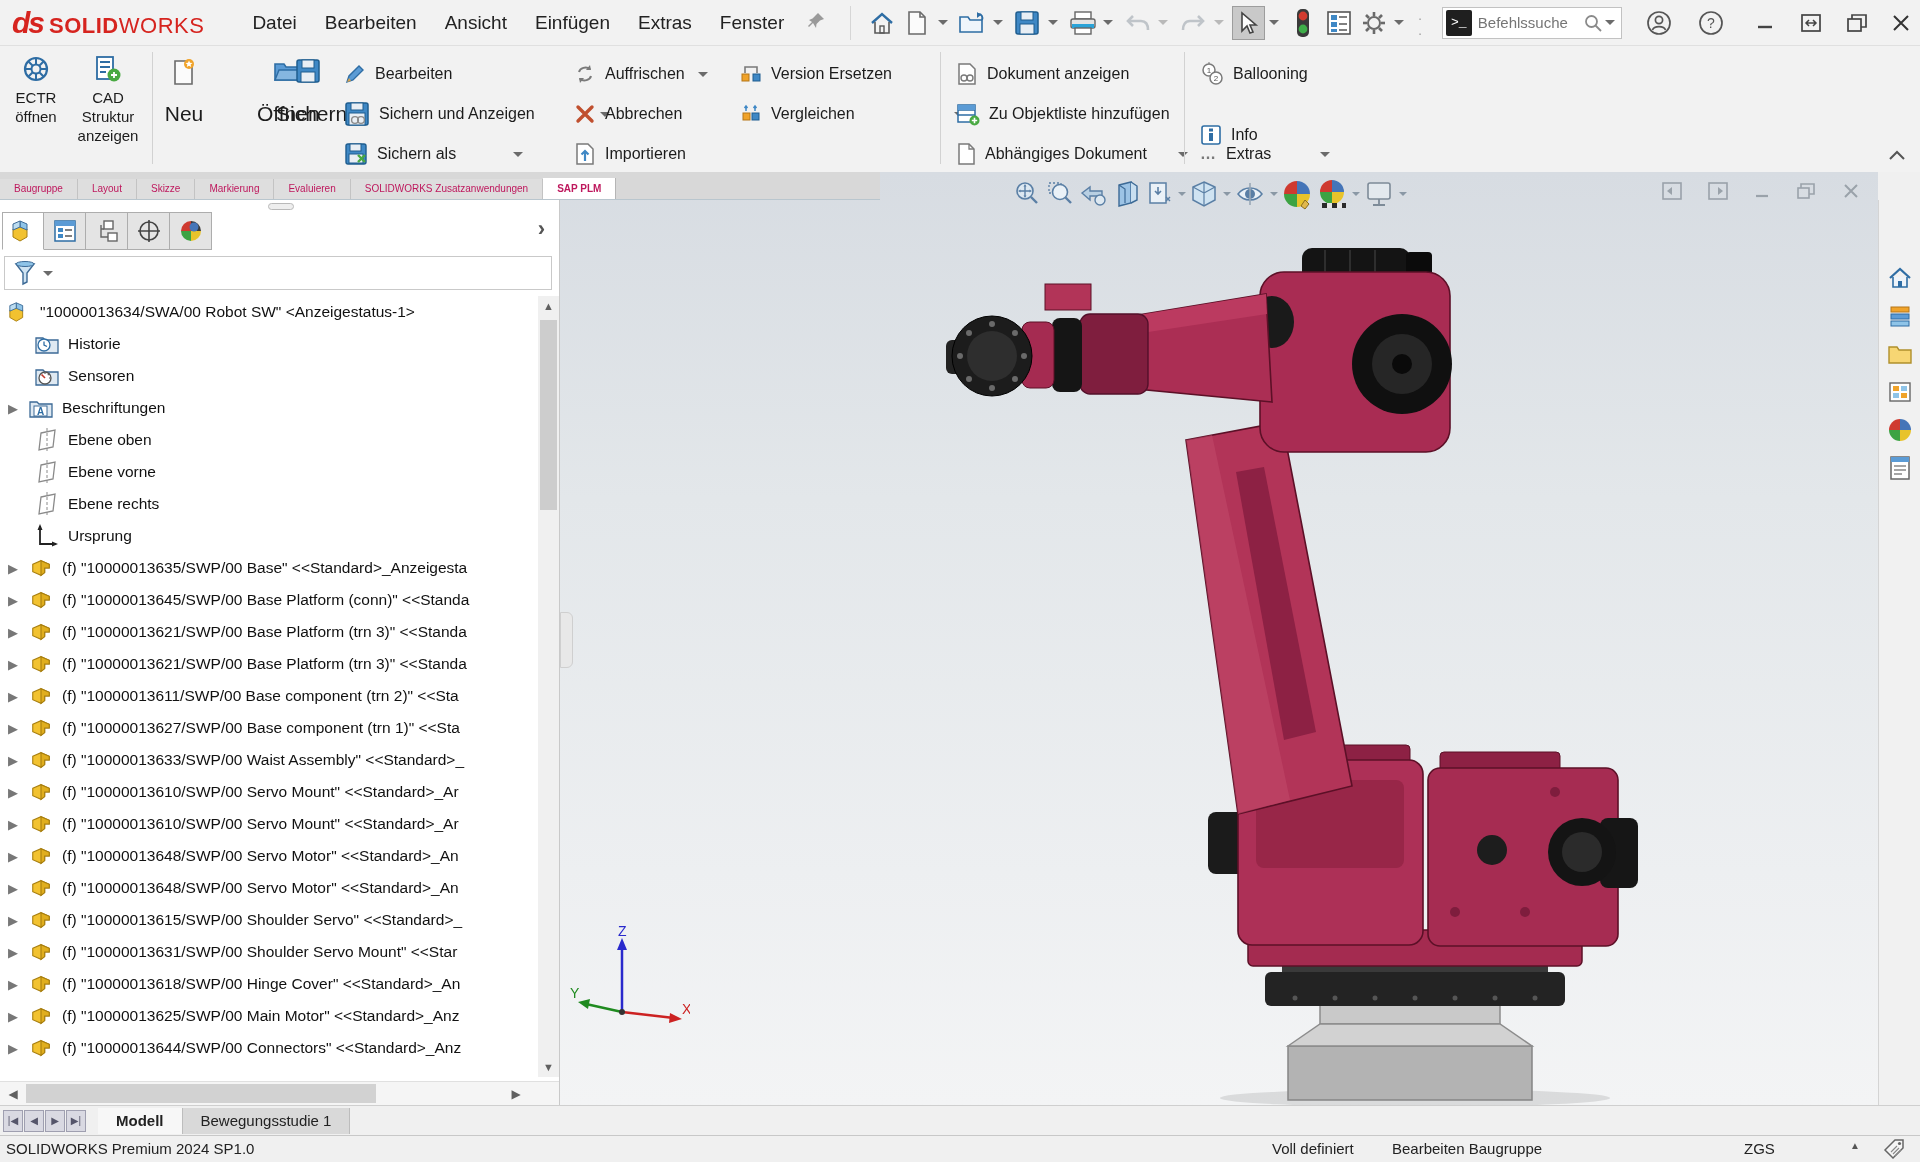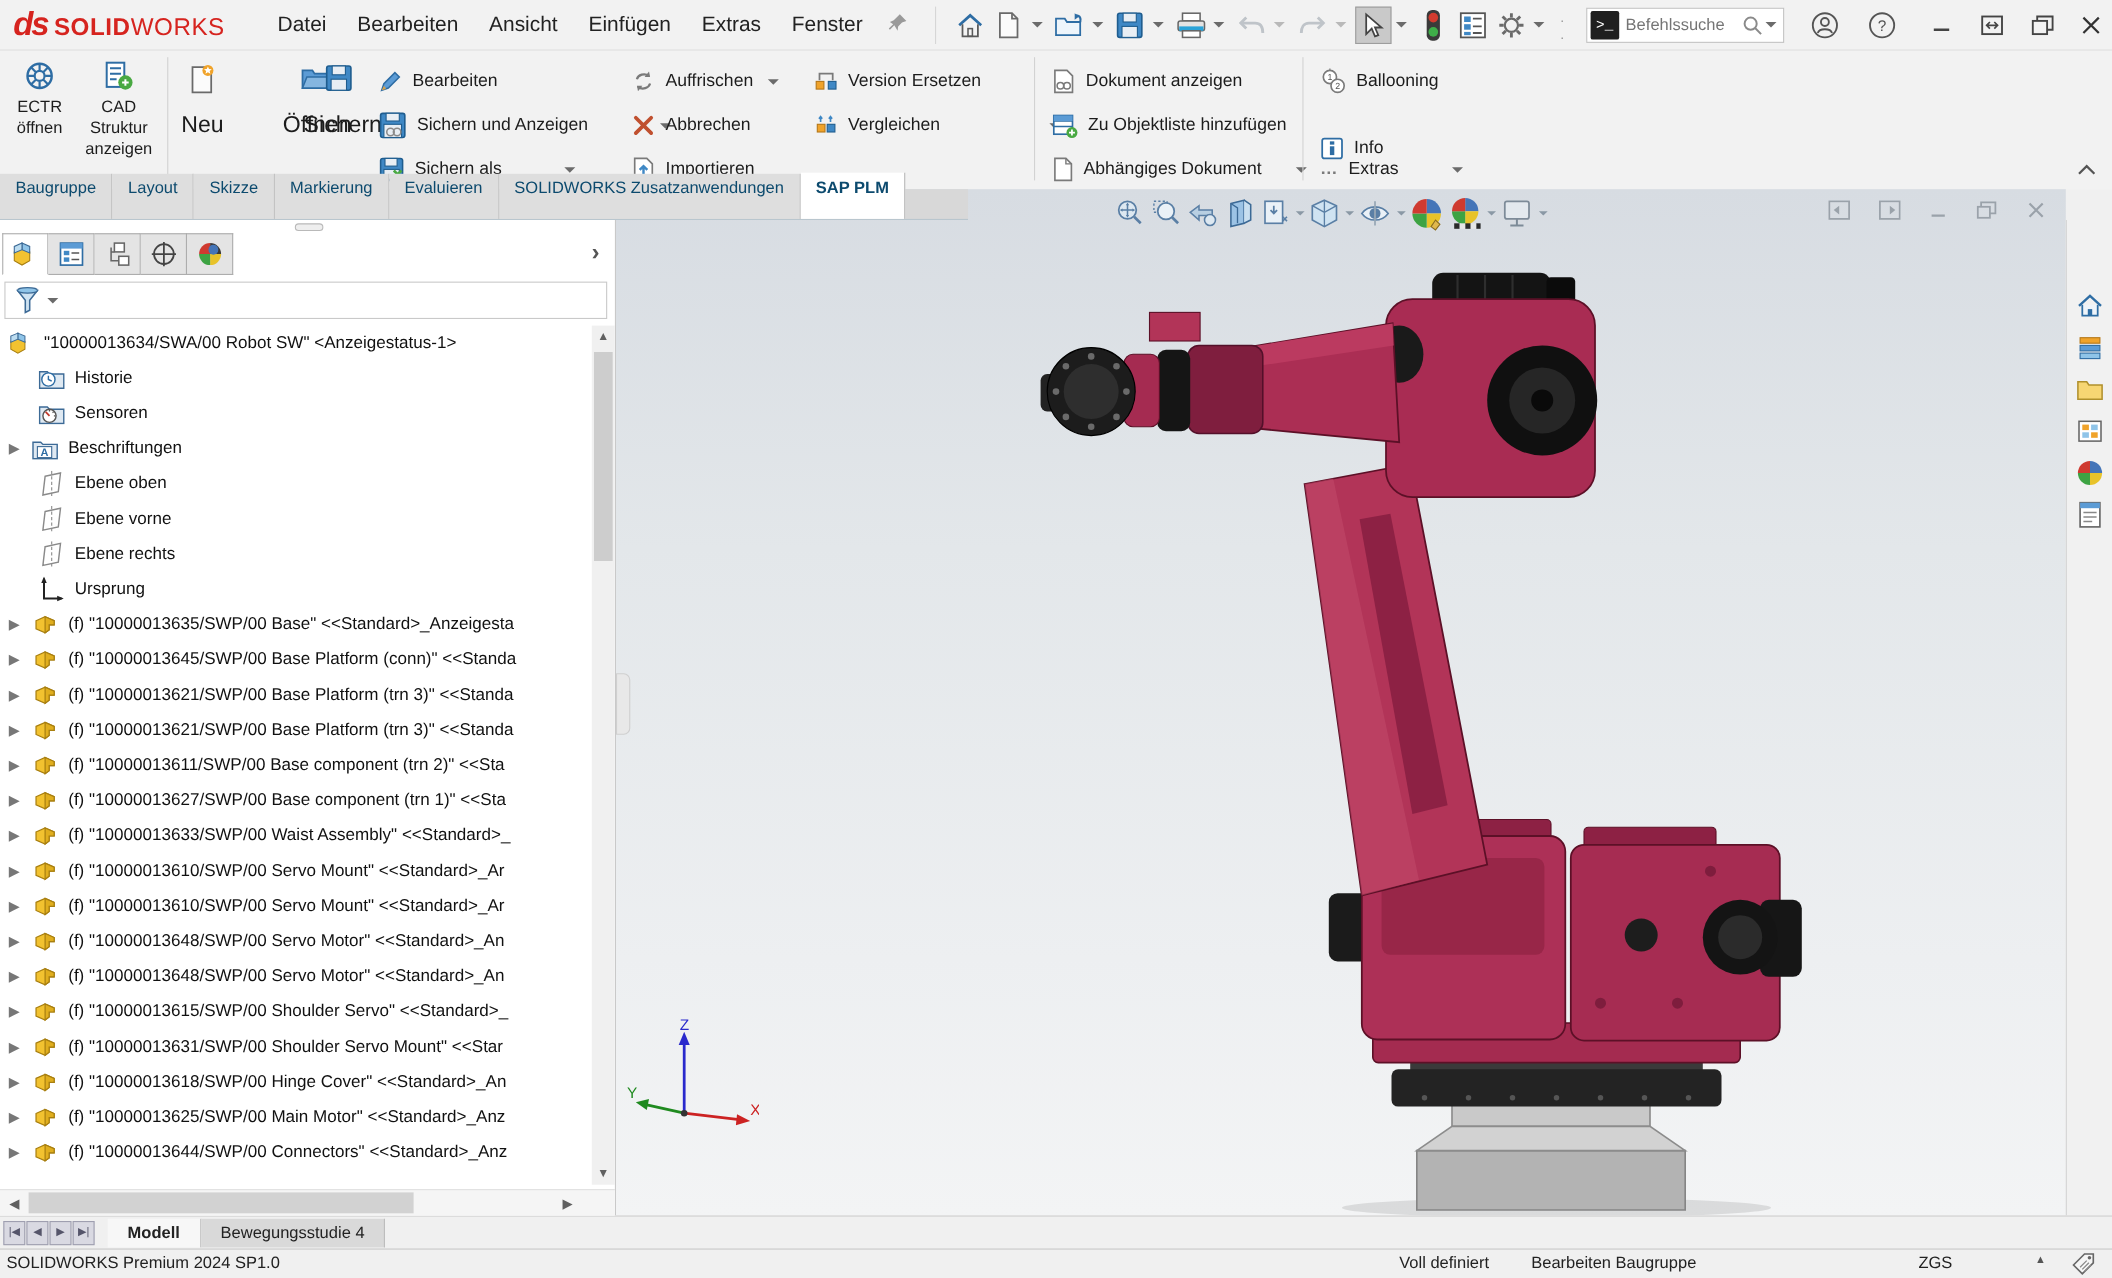--- a/index.html
+++ b/index.html
@@ -44,21 +44,21 @@
   .medbtn { position:absolute; top:12px; text-align:center; font-size:21px; color:#1c1c1c;}
   .medbtn .bicon { height:30px; display:flex; justify-content:center; margin-bottom:14px; }
   .rbtn { position:absolute; display:flex; align-items:center; gap:9px; font-size:16px;
           color:#1c1c1c; white-space:nowrap; height:30px; }
   .rbtn .dd { margin-left:4px; }
   .collapse-chv { position:absolute; right:14px; bottom:8px; color:#666; font-size:15px; }
 
   
   #cmdtabs { position:absolute; left:0; top:172px; width:880px; height:28px; background:#d8d8d8;
              display:flex; align-items:flex-end; z-index:5; border-bottom:1px solid #b9c6ce;}
-  .ctab { padding:4px 14px 20px; font-size:15px; color:#0c4a6e; background:#dedede;
+  .ctab { padding:4px 14px 5px; font-size:10px; color:#be185d; background:#dedede;
           border-right:1px solid #c3c3c3; white-space:nowrap; }
   .ctab.active { background:#fff; font-weight:bold; border-right:1px solid #b5b5b5; padding-top:5px;}
 
   
   #leftpanel { position:absolute; left:0; top:200px; width:560px; height:905px; background:#fff;
                border-right:1px solid #c9c9c9; z-index:4; overflow:hidden;}
   .grip-h { position:absolute; left:268px; top:3px; width:26px; height:7px; border:1px solid #b9b9b9;
             border-radius:4px; background:#eee; }
   .ptabs { position:absolute; left:2px; top:12px; height:38px; display:flex; }
   .ptab { width:42px; height:38px; border:1px solid #adadad; border-left:none; background:#e4e4e4;
@@ -1036,21 +1036,21 @@
       </svg>
   </div>
 </div>
 
 <div id="bottombar">
   <span class="navbtn" style="margin-left:3px">|◀</span>
   <span class="navbtn">◀</span>
   <span class="navbtn">▶</span>
   <span class="navbtn">▶|</span>
   <span class="sheettab active" style="margin-left:12px">Modell</span>
-  <span class="sheettab">Bewegungsstudie 4</span>
+  <span class="sheettab">Bewegungsstudie 1</span>
 </div>
 
 <div id="statusbar">
   <span class="sl">SOLIDWORKS Premium 2024 SP1.0</span>
   <span class="st-item" style="left:1272px">Voll definiert</span>
   <span class="st-item" style="left:1392px">Bearbeiten Baugruppe</span>
   <span class="st-item" style="left:1744px">ZGS</span>
   <span class="st-item" style="left:1850px; font-size:10px; color:#555;">▲</span>
   <span class="st-item" style="left:1882px; top:1px;">
     <svg width="24" height="24" viewBox="0 0 24 24">

